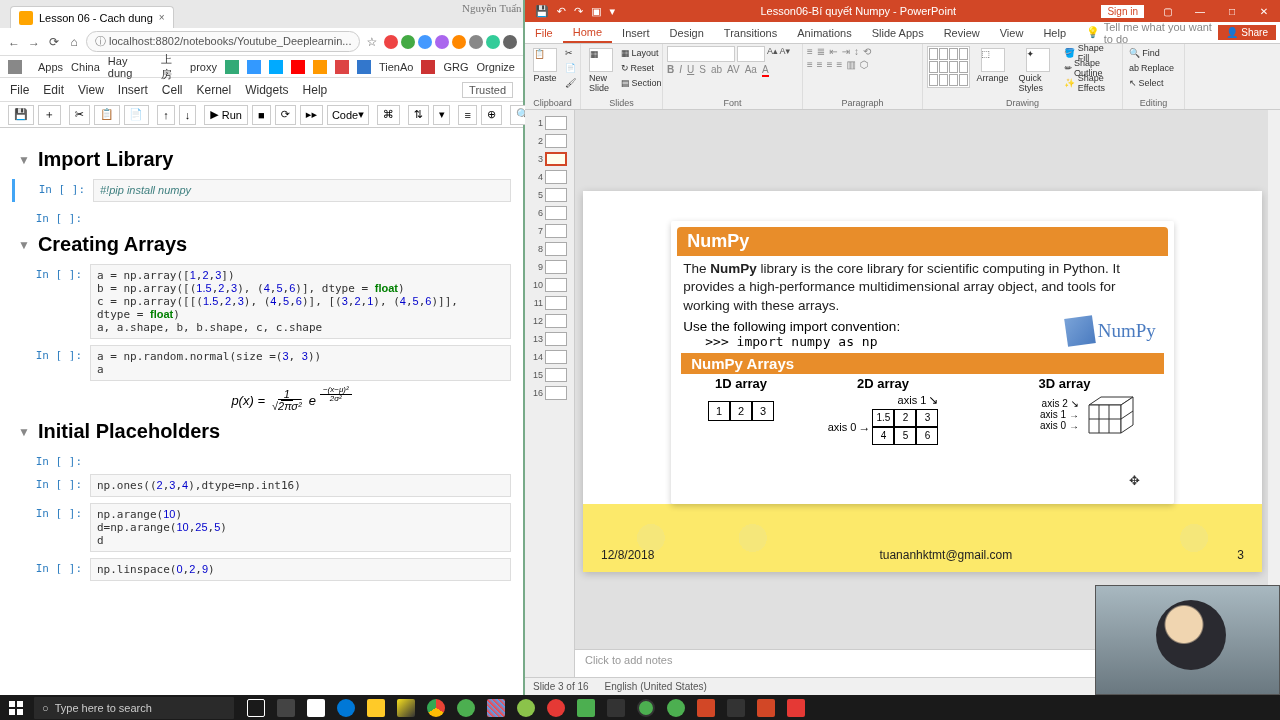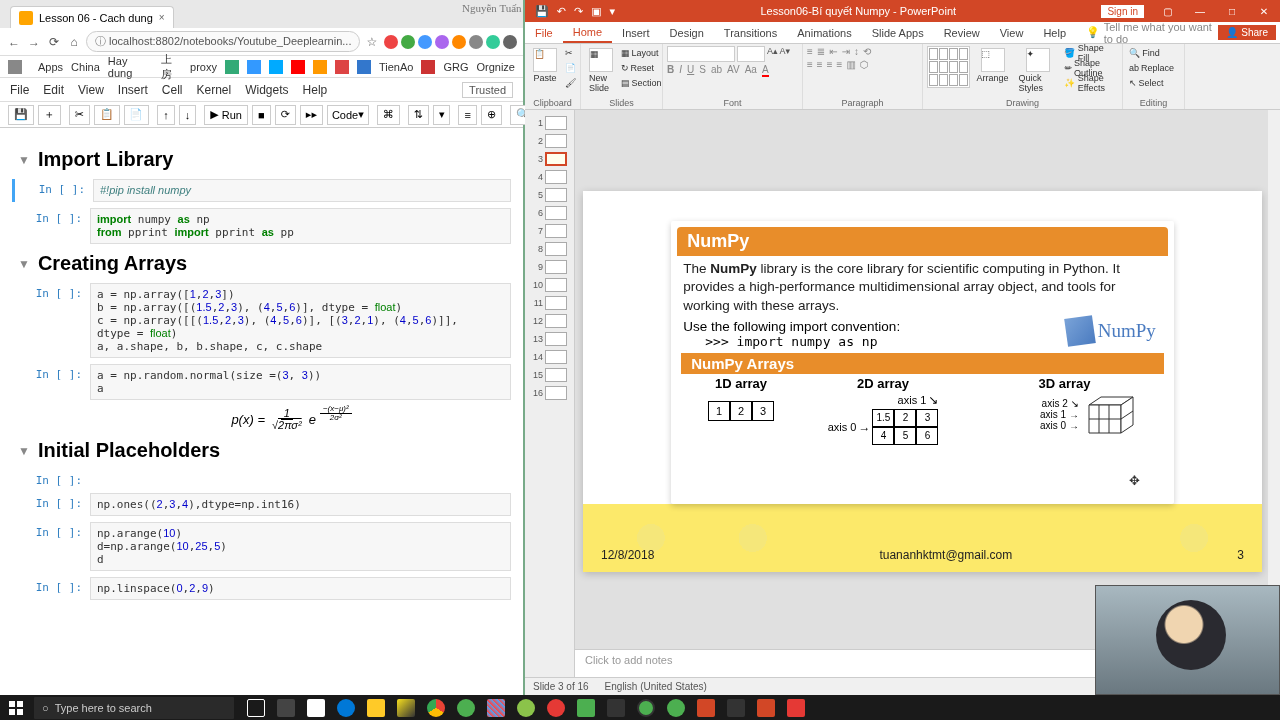--- a/index.html
+++ b/index.html
@@ -36,21 +36,21 @@
 .tri { color: #888; font-size: 12px; }
 .hdr { font-weight: bold; }
 .h1 { font-size: 20px; }
 .codecell { display: flex; margin: 6px 0; }
 .codecell.sel { border-left: 3px solid #42a5f5; }
 .prompt { width: 78px; text-align: right; padding-right: 8px; font-family: monospace; font-size: 11px; color: #307fc1; padding-top: 4px; }
 .code { flex: 1; border: 1px solid #ddd; padding: 4px 6px; font-family: monospace; font-size: 11px; background: #f7f7f7; white-space: pre; color: #333; }
 .code .c { color: #408080; font-style: italic; }
 .code .k { color: #008000; font-weight: bold; }
 .code .n { color: #0000cc; }
-.code .b { color: #008000; }
+.code .b { color: #008000; font-weight: bold; }
 .formula { text-align: center; font-family: serif; font-style: italic; margin: 8px 0 4px 60px; font-size: 13px; display: flex; align-items: center; justify-content: center; gap: 4px; }
 .frac { display: inline-flex; flex-direction: column; align-items: center; font-size: 11px; line-height: 1; }
 .frac .top { border-bottom: 1px solid #000; padding: 0 3px; }
 .frac .bot { padding: 0 3px; }
 
 
 .ppt { position: absolute; left: 525px; top: 0; width: 755px; height: 695px; background: #dadada; }
 .title-bar { height: 22px; background: #d24726; color: #fff; display: flex; align-items: center; font-size: 11px; }
 .title-left { display: flex; gap: 8px; padding-left: 10px; }
 .title-mid { flex: 1; text-align: center; }
@@ -275,22 +275,20 @@
       <span class="hdr h1">Import Library</span>
     </div>
 
     <div class="codecell sel">
       <div class="prompt">In [ ]:</div>
       <div class="code"><span class="c">#!pip install numpy</span></div>
     </div>
 
     <div class="codecell">
       <div class="prompt">In [ ]:</div>
-      <div class="code"><span class="k">import</span> numpy <span class="k">as</span> np
-<span class="k">from</span> pprint <span class="k">import</span> pprint <span class="k">as</span> pp</div>
     </div>
 
     <div class="cell-h">
       <span class="tri">▼</span>
       <span class="hdr h1">Creating Arrays</span>
     </div>
 
     <div class="codecell">
       <div class="prompt">In [ ]:</div>
       <div class="code">a = np.array([<span class="n">1</span>,<span class="n">2</span>,<span class="n">3</span>])

